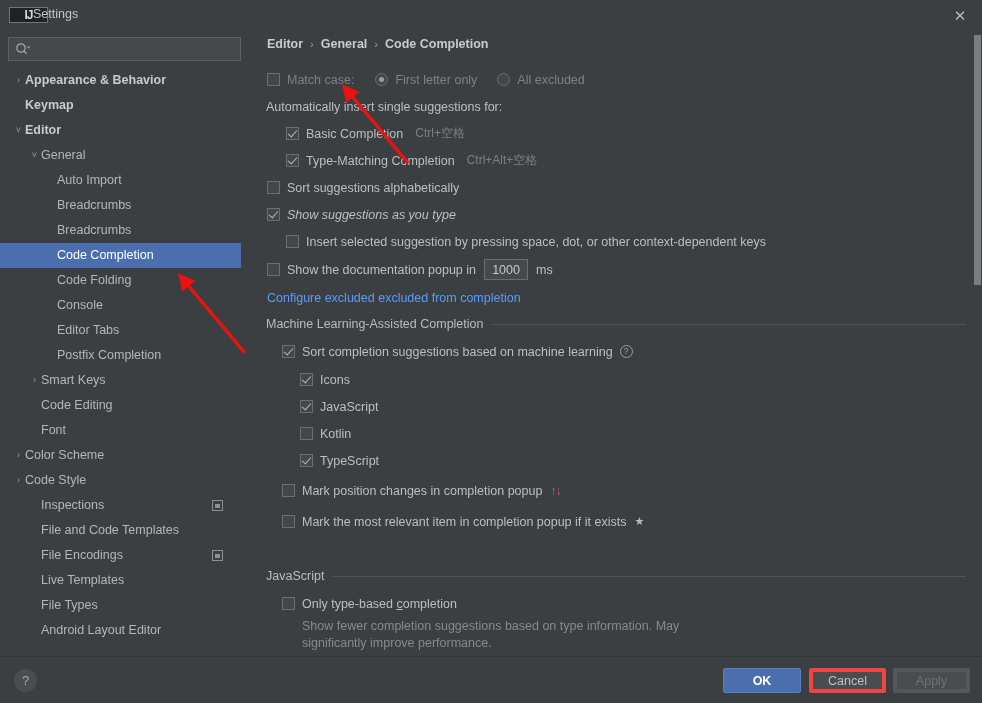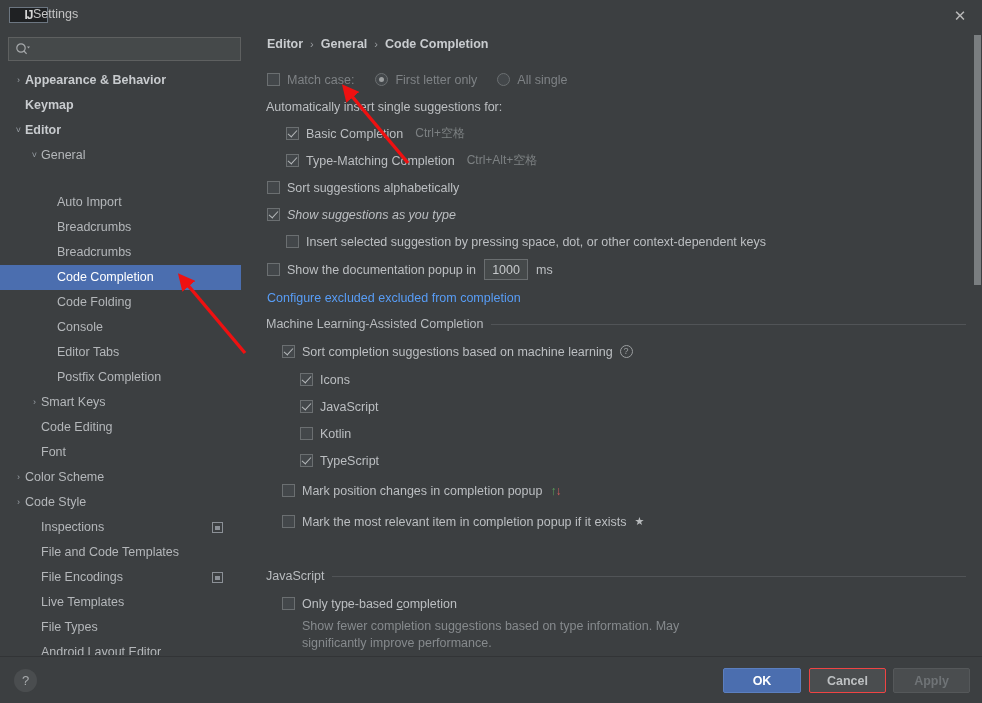--- a/index.html
+++ b/index.html
@@ -187,25 +187,25 @@
   }
   .help-btn {
     position: absolute; left: 14px; top: 669px;
     width: 23px; height: 23px; border-radius: 50%;
     background: #4a4d4f;
     display: flex; align-items: center; justify-content: center;
     color: #a9acae; font-size: 13px; cursor: pointer;
   }
   .btn {
     position: absolute; top: 668px; height: 25px;
-    border: 1px solid #ef4444; box-sizing: border-box;
+    border: 4px solid #ef4444; box-sizing: border-box;
     background: #4a4d4f; color: #bdc0c2;
     font-size: 12.5px; font-family: "Liberation Sans", sans-serif;
     display: flex; align-items: center; justify-content: center;
-    border-radius: 2px; cursor: pointer; font-weight: bold;
+    border-radius: 2px; cursor: pointer;
   }
   .btn.primary {
     background: #4b6eaf; border: 1px solid #5b7fbf; color: #ffffff; font-weight: bold;
   }
   .btn.disabled { color: #6f7376; border-color: #55585a; cursor: default; }
 
   
   .anno { position: absolute; left: 0; top: 0; width: 982px; height: 703px; pointer-events: none; }
 </style>
 </head>
@@ -240,21 +240,21 @@
           <span class="lbl">Keymap</span>
         </div>
         <div class="tree-row bold" style="padding-left: 12px;">
           <span class="twisty">˅</span>
           <span class="lbl">Editor</span>
         </div>
         <div class="tree-row" style="padding-left: 28px;">
           <span class="twisty">˅</span>
           <span class="lbl">General</span>
         </div>
-        <div class="tree-row" style="padding-left: 44px; margin-top: 22px;">
+        <div class="tree-row" style="padding-left: 44px;">
           <span class="twisty"></span>
           <span class="lbl">Auto Import</span>
         </div>
         <div class="tree-row" style="padding-left: 44px;">
           <span class="twisty"></span>
           <span class="lbl">Breadcrumbs</span>
         </div>
         <div class="tree-row" style="padding-left: 44px;">
           <span class="twisty"></span>
           <span class="lbl">Breadcrumbs</span>
@@ -347,21 +347,21 @@
     <div class="content">
 
       <div class="row" style="padding-left:15px;">
         <span class="cb"></span>
         <span class="lab dim">Match case:</span>
         <span style="width:21px;"></span>
         <span class="rb checked"></span>
         <span class="lab dim">First letter only</span>
         <span style="width:20px;"></span>
         <span class="rb"></span>
-        <span class="lab dim">All single</span>
+        <span class="lab dim">All excluded</span>
       </div>
 
       <div class="row" style="padding-left:14px;">
         <span class="plain">Automatically insert single suggestions for:</span>
       </div>
 
       <div class="row" style="padding-left:34px;">
         <span class="cb checked"></span>
         <span class="lab">Basic Completion</span>
         <span class="shortcut">Ctrl+空格</span>

